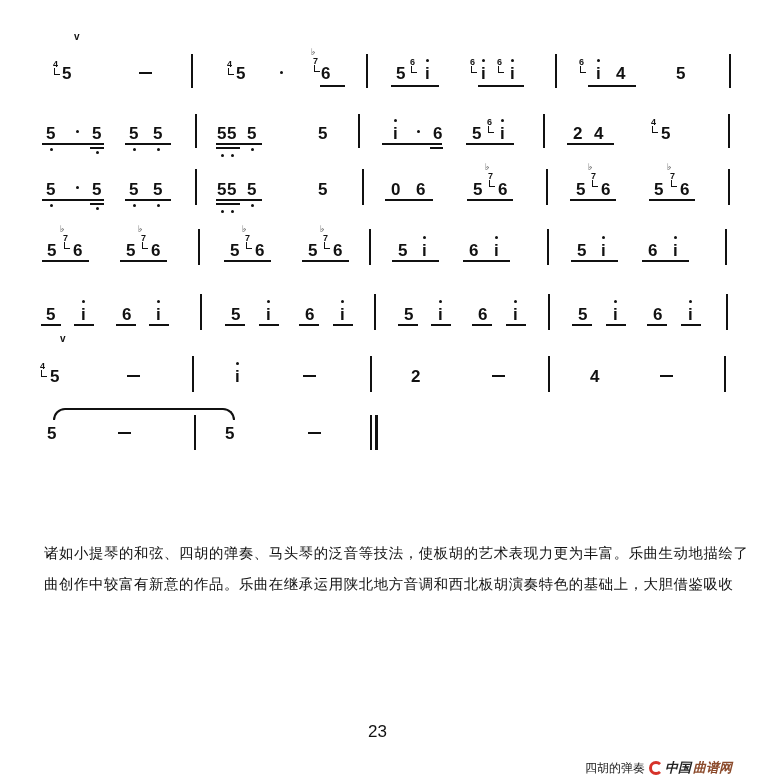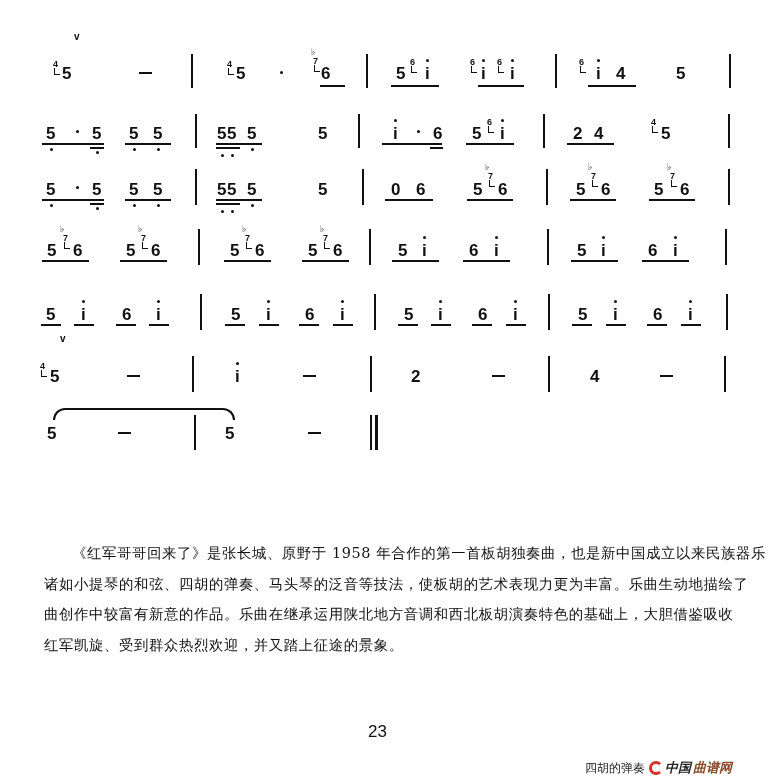--- a/index.html
+++ b/index.html
@@ -272,24 +272,22 @@
     <span class="dash" style="left:118px; top:32px;"></span>
     <span class="bar" style="left:194px; top:15px; height:35px;"></span>
     <span class="note" style="left:225px; top:25px;">5</span>
     <span class="dash" style="left:308px; top:32px;"></span>
     <span class="bar" style="left:370px; top:15px; width:2px; height:35px;"></span>
     <span class="bar final" style="left:375px; top:15px; height:35px;"></span>
   </div>
 </div>
 
 <div class="desc">
-  <span class="line first">《红军哥哥回来了》是张长城、原野于 1958 年合作的第一首板胡独奏曲，也是新中国成立以来民族器乐</span>
   <span class="line">诸如小提琴的和弦、四胡的弹奏、马头琴的泛音等技法，使板胡的艺术表现力更为丰富。乐曲生动地描绘了</span>
   <span class="line">曲创作中较富有新意的作品。乐曲在继承运用陕北地方音调和西北板胡演奏特色的基础上，大胆借鉴吸收</span>
-  <span class="line">红军凯旋、受到群众热烈欢迎，并又踏上征途的景象。</span>
 </div>
 
 <div class="page-num">23</div>
 
 <div class="footer">
   <span class="footer-text">四胡的弹奏</span>
   <span class="logo">
     <span class="logo-c"></span>
     <span class="logo-text-dark">中国</span>
     <span class="logo-text-brown">曲谱网</span>

